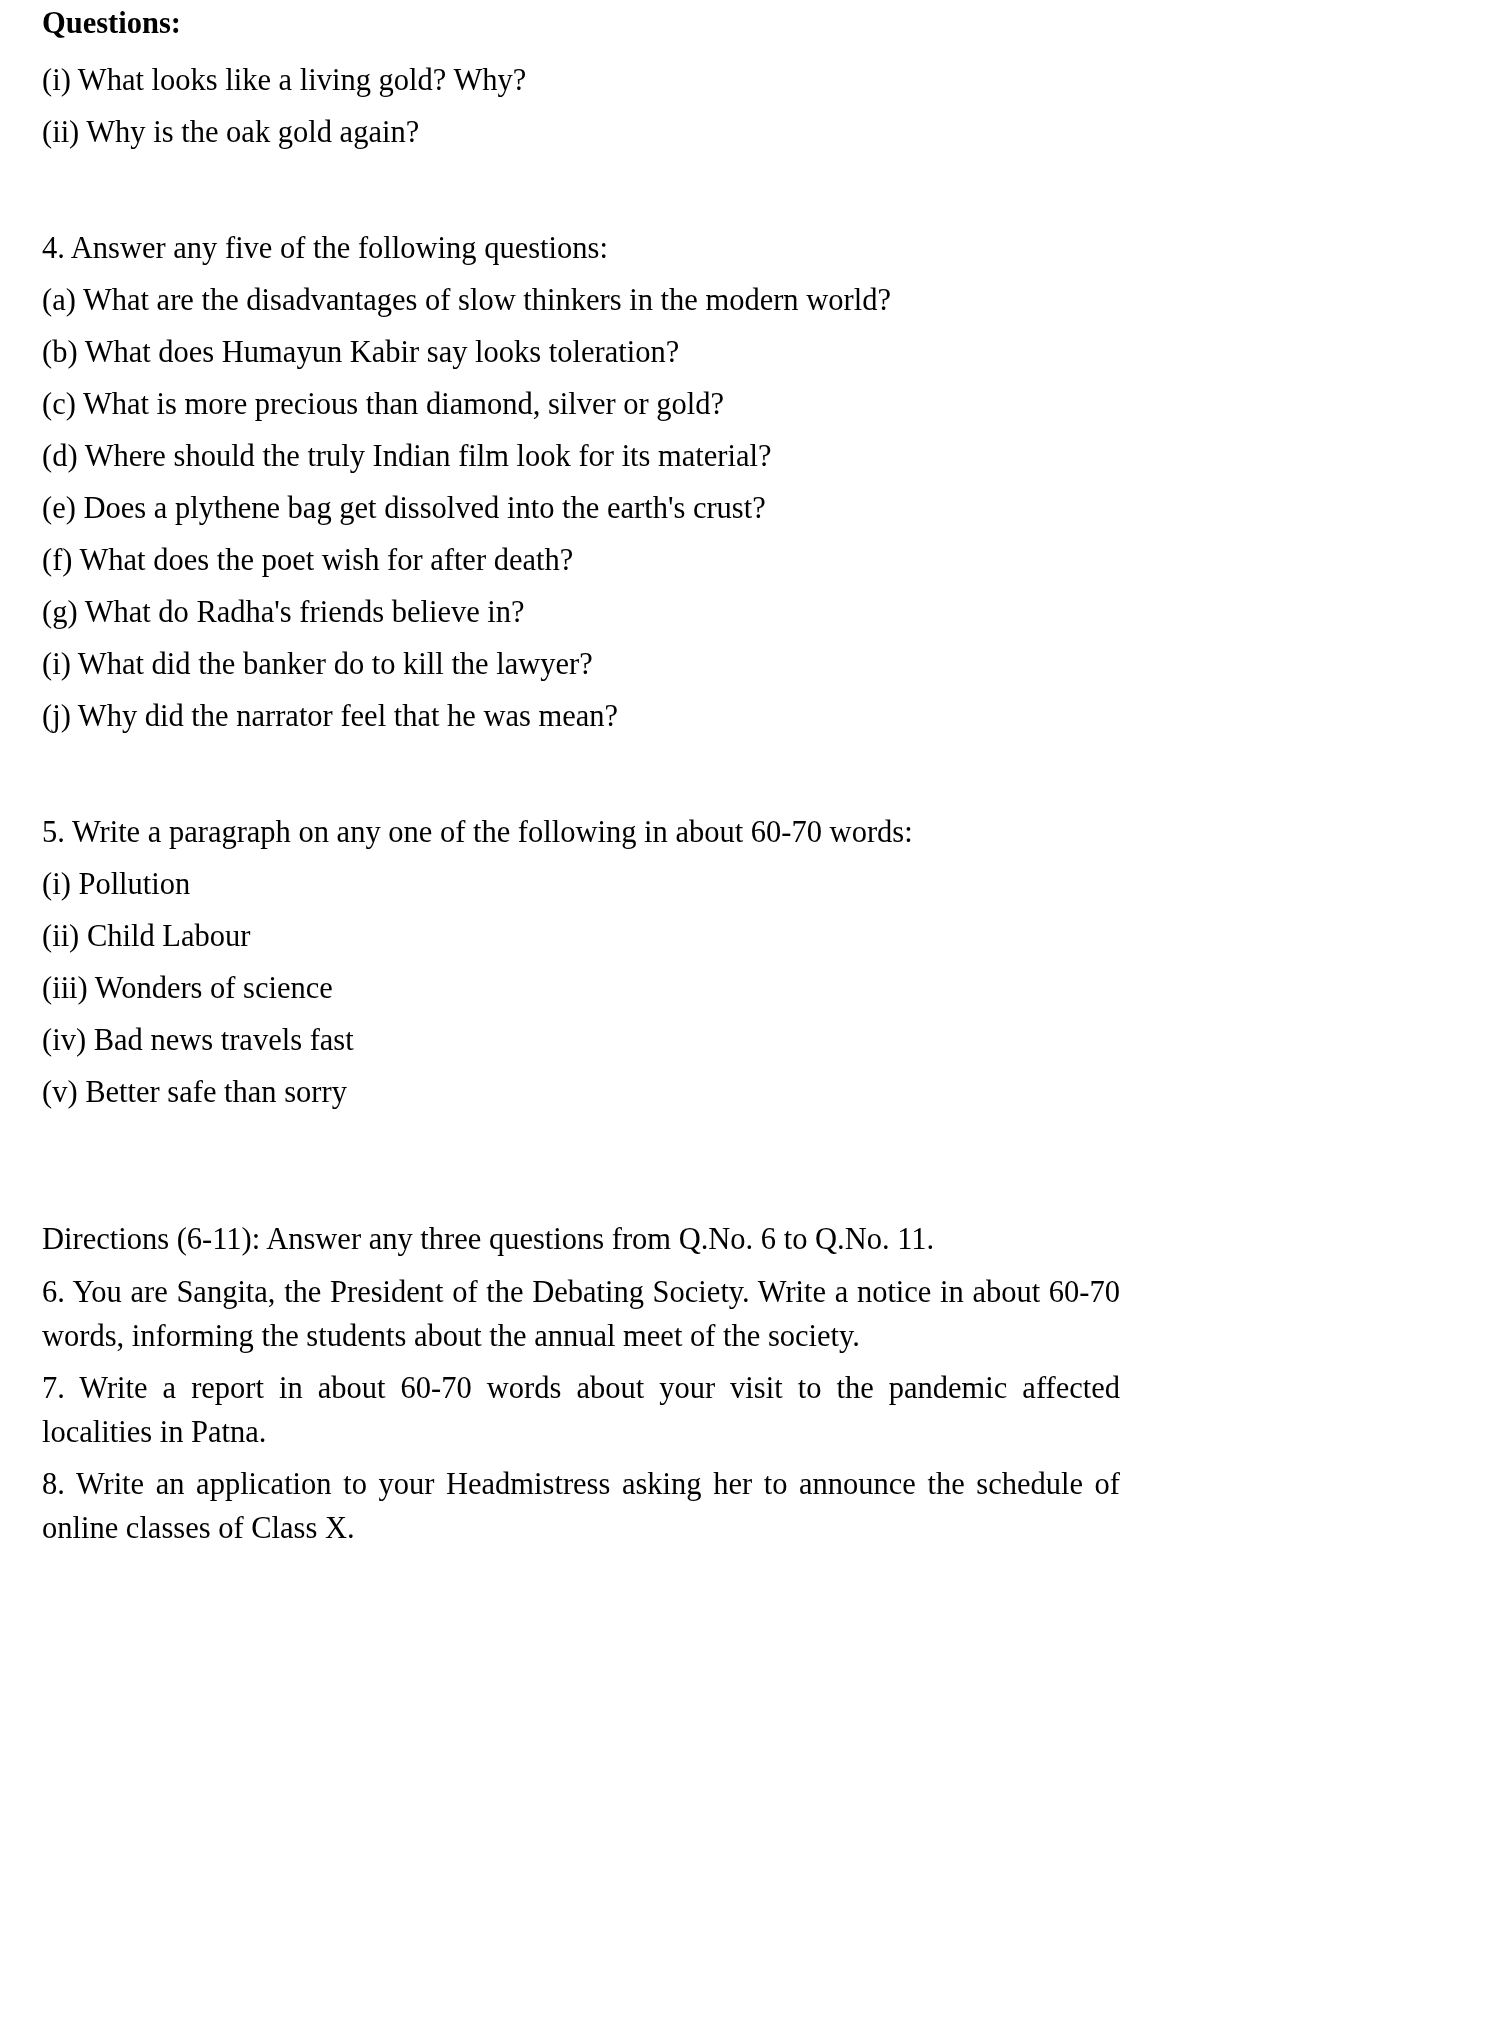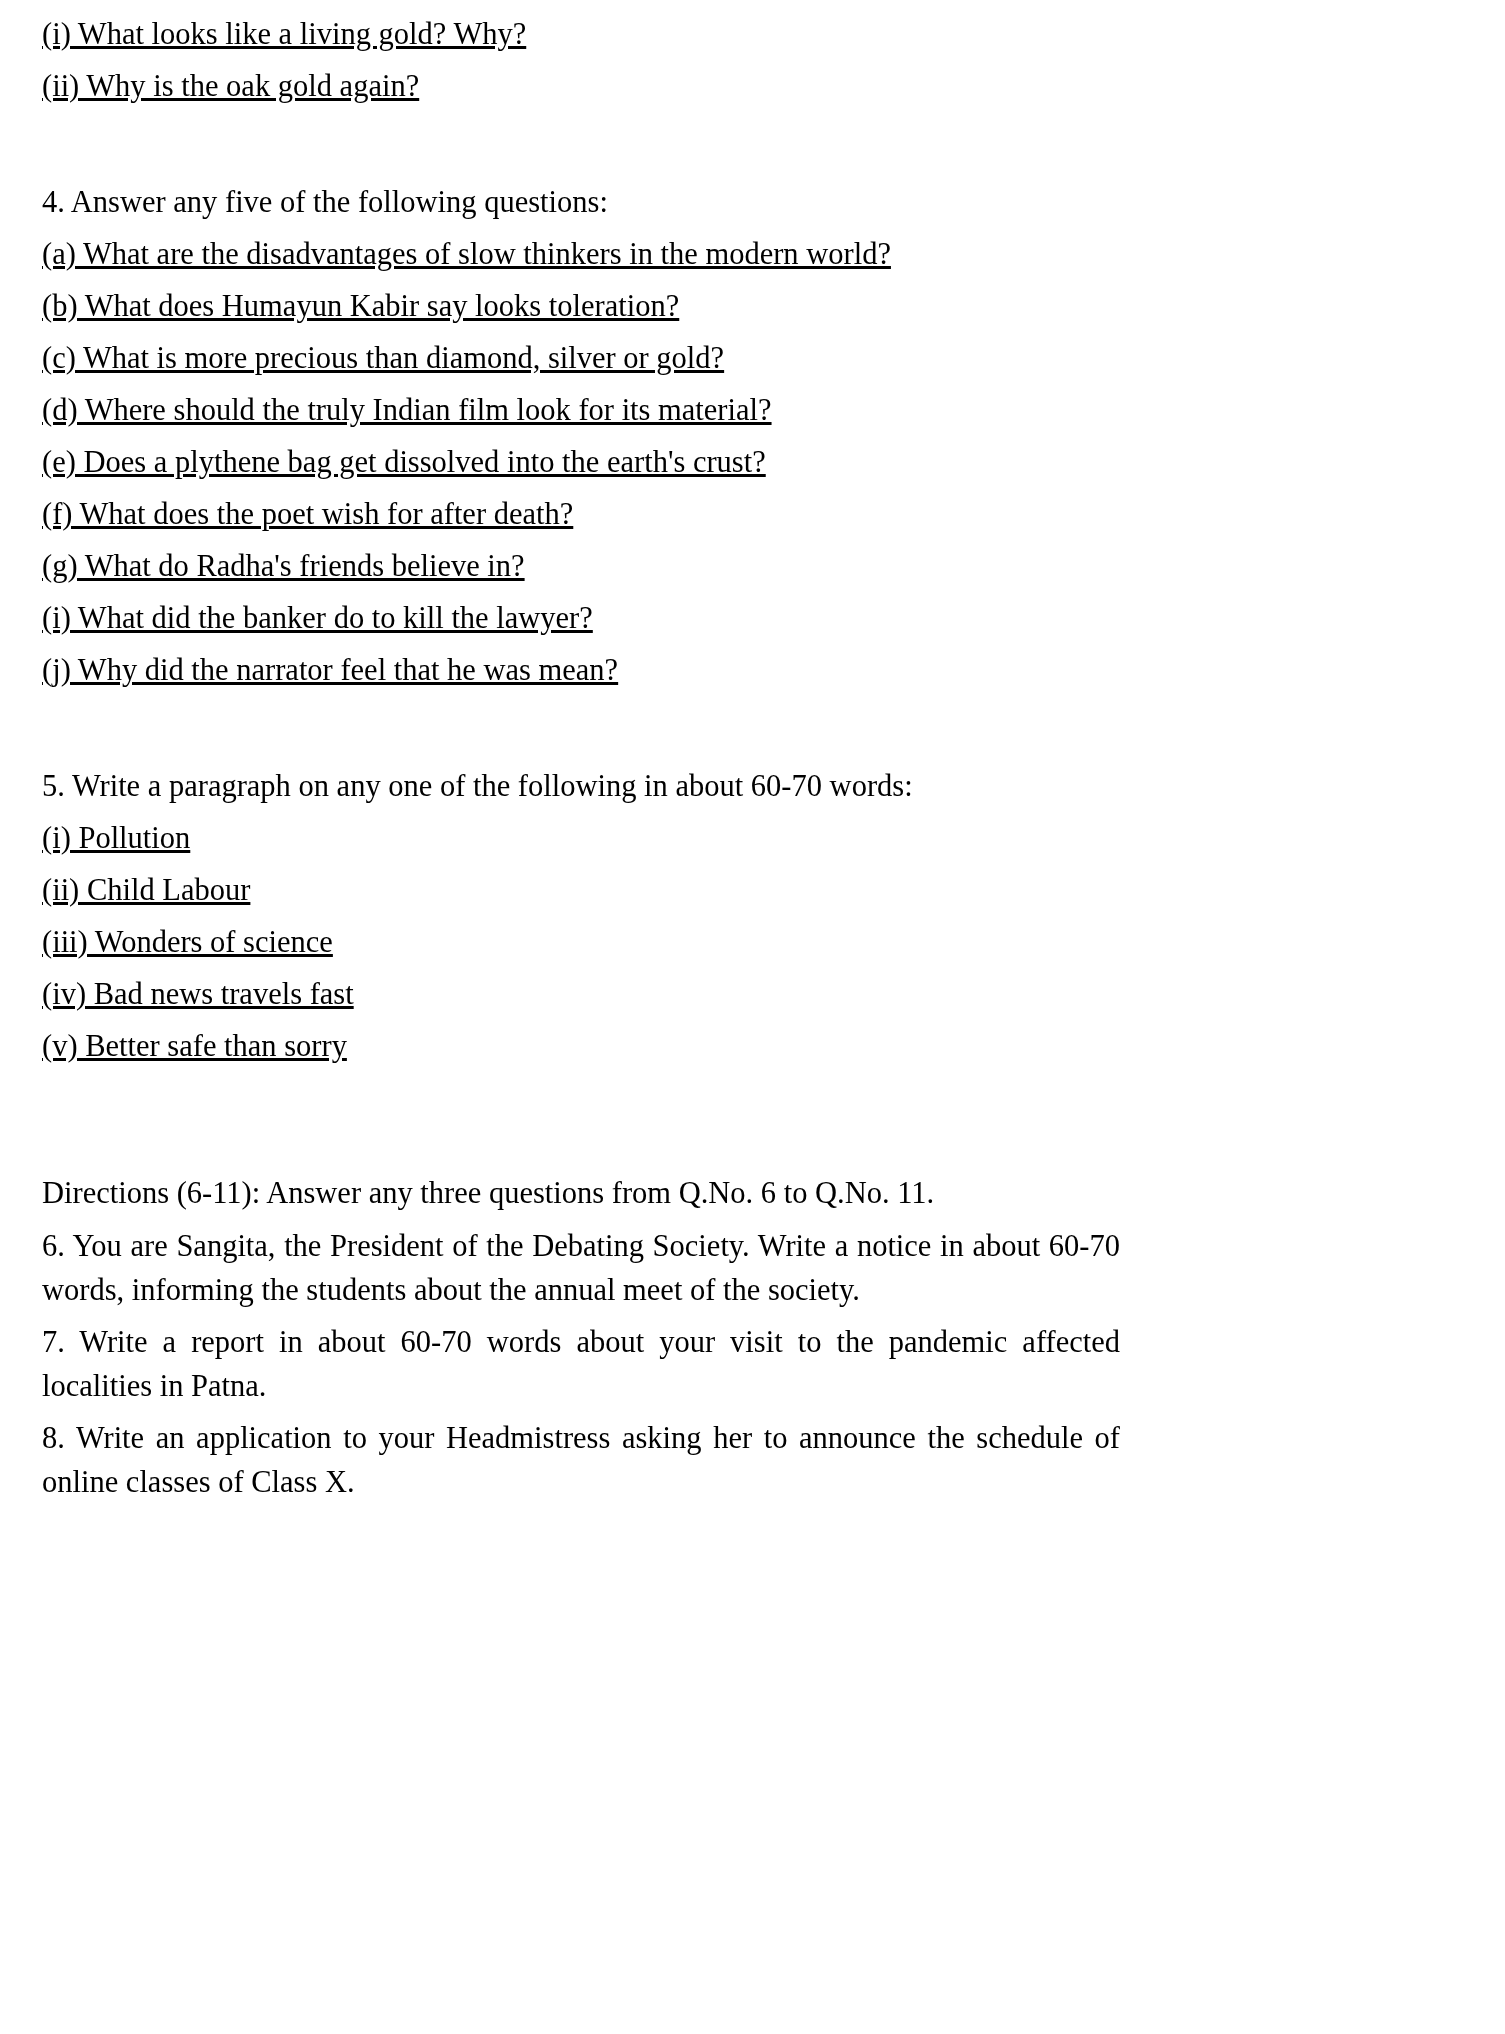--- a/index.html
+++ b/index.html
@@ -25,21 +25,20 @@
     padding-top: 0;
   }
   .heading-bold {
     font-weight: bold;
     font-size: 30.5px;
     line-height: 46px;
   }
   .q-item {
     font-size: 30.5px;
     line-height: 52px;
-    text-decoration: underline;
   }
   .section-head {
     font-size: 30.5px;
     line-height: 52px;
   }
   .para-justified {
     font-size: 30.5px;
     line-height: 44px;
     text-align: justify;
     text-align-last: left;
@@ -55,20 +54,21 @@
   .gap-md { height: 34px; }
   .gap-xl { height: 64px; }
   .blocklist > div { font-size: 30.5px; line-height: 52px; }
 </style>
 </head>
 <body>
 
 <div class="page">
   <div class="doc-body">
 
+    <div class="heading-bold">Questions:</div>
 
     <div class="gap-sm"></div>
 
     <div class="blocklist">
       <div class="q-item">(i) What looks like a living gold? Why?</div>
       <div class="q-item">(ii) Why is the oak gold again?</div>
     </div>
 
     <div class="gap-xl"></div>
 

